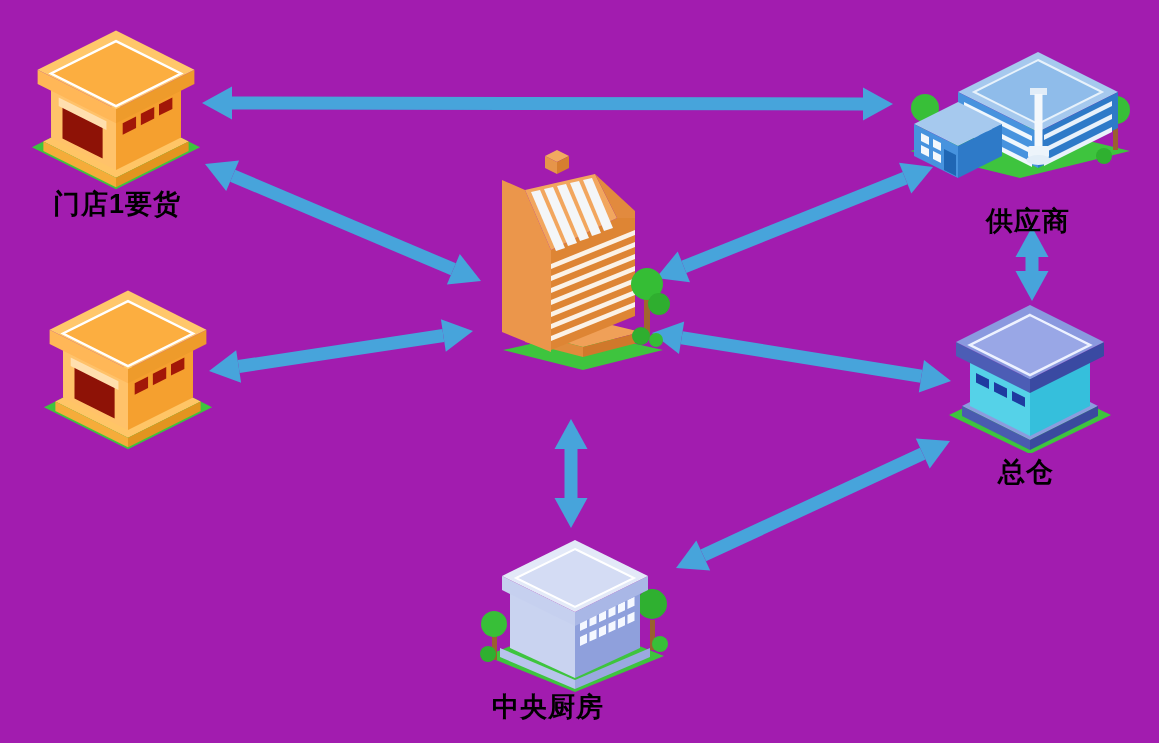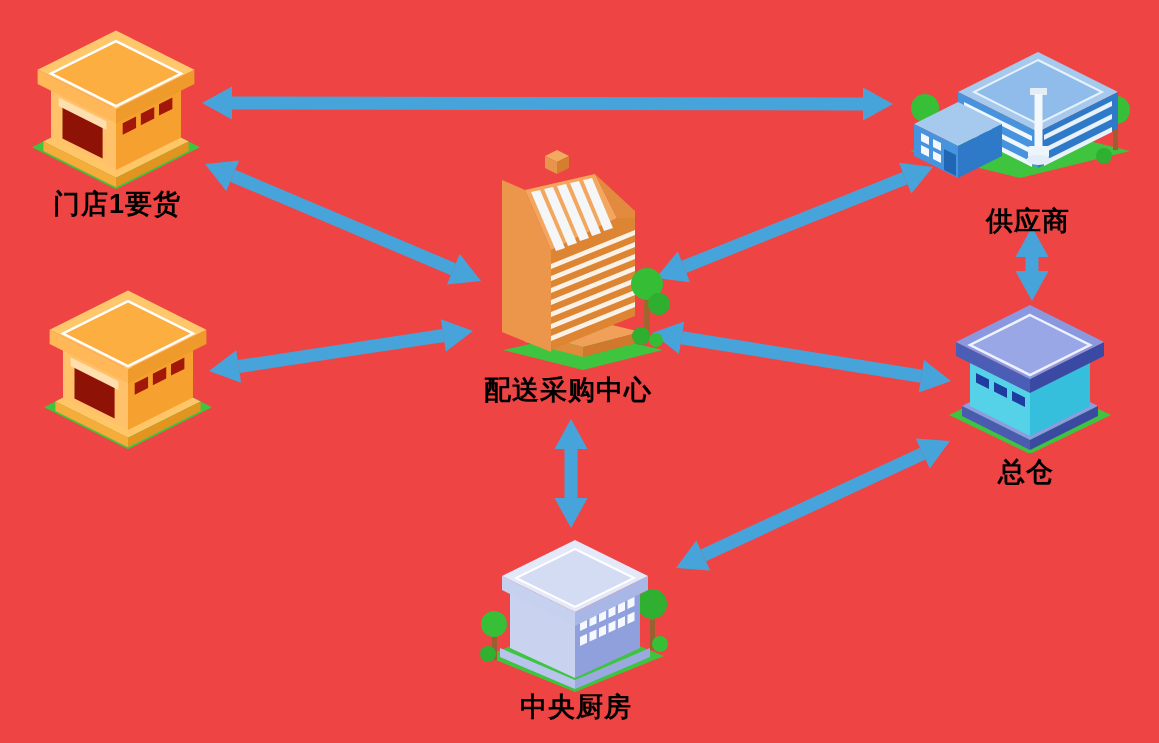--- a/index.html
+++ b/index.html
@@ -6,21 +6,21 @@
   body{font-family:"Liberation Sans",sans-serif;}
   .canvas{position:relative;width:1159px;height:743px;overflow:hidden;background:#7E7E7E;}
   .edges{position:absolute;left:0;top:0;width:1159px;height:743px;}
   .node{position:absolute;}
   .node svg{display:block;}
   .nlabel{position:absolute;font-weight:700;font-size:27px;color:#000;white-space:nowrap;letter-spacing:1px;}
 </style>
 </head>
 <body>
 
-<div class="canvas" style="background: #ef4444;">
+<div class="canvas" style="background: #a21caf;">
 
   <svg class="edges" viewBox="0 0 1159 743">
       <g fill="#47A4DB">
         <polygon points="232.0,109.5 863.0,110.5 863.0,97.5 232.0,96.5"></polygon>
         <polygon points="202.0,103.0 232.0,119.5 232.0,86.5"></polygon>
         <polygon points="893.0,104.0 863.0,120.5 863.0,87.5"></polygon>
       </g>
       <g fill="#47A4DB">
         <polygon points="230.1,181.7 450.8,275.3 455.9,263.3 235.2,169.7"></polygon>
         <polygon points="205.0,164.0 226.2,190.9 239.1,160.5"></polygon>
@@ -126,21 +126,20 @@
       <polygon points="62,14 74,8 74,20 62,26" fill="#D67E2F"></polygon>
       <g>
         <rect x="149" y="148" width="6" height="40" fill="#A2652F"></rect>
         <circle cx="152" cy="136" r="16" fill="#35BD35"></circle>
         <circle cx="164" cy="156" r="11" fill="#2FAE2F"></circle>
         <circle cx="146" cy="188" r="9" fill="#2FAE2F"></circle>
         <circle cx="161" cy="192" r="7" fill="#35BD35"></circle>
       </g>
     </svg>
   </div>
-  <div class="nlabel" style="left:484px;top:372px">配送采购中心</div>
 
   <div class="node" style="left:908px;top:38px">
     <svg width="225" height="150" viewBox="0 0 225 150">
       <polygon points="112,86 222,113 112,140 2,113" fill="#3EC43E"></polygon>
       <g>
         <rect x="14" y="82" width="5" height="28" fill="#9A6030"></rect>
         <circle cx="17" cy="70" r="14" fill="#38BF38"></circle>
         <circle cx="34" cy="122" r="8" fill="#2FB030"></circle>
       </g>
       <g>
@@ -221,15 +220,15 @@
       <polygon points="119,96.2 126,93 126,102 119,105.2" fill="#F5F8FF"></polygon>
       <polygon points="128.5,91.8 135.5,88.6 135.5,97.6 128.5,100.8" fill="#F5F8FF"></polygon>
       <polygon points="138,87.4 145,84.2 145,93.2 138,96.4" fill="#F5F8FF"></polygon>
       <polygon points="147.5,83 154.5,79.8 154.5,88.8 147.5,92" fill="#F5F8FF"></polygon>
       <polygon points="22,44 95,80 95,94 22,58" fill="#C6D0EF"></polygon>
       <polygon points="95,80 168,44 168,58 95,94" fill="#A9B7E6"></polygon>
       <polygon points="95,8 168,44 95,80 22,44" fill="#E3E9F8"></polygon>
       <polygon points="95,17 154,46 95,75 36,46" fill="#D4DCF4" stroke="#FFFFFF" stroke-width="2"></polygon>
     </svg>
   </div>
-  <div class="nlabel" style="left:520px;top:689px">中央厨房</div>
+  <div class="nlabel" style="left:492px;top:689px">中央厨房</div>
 
 </div>
 
 </body></html>

